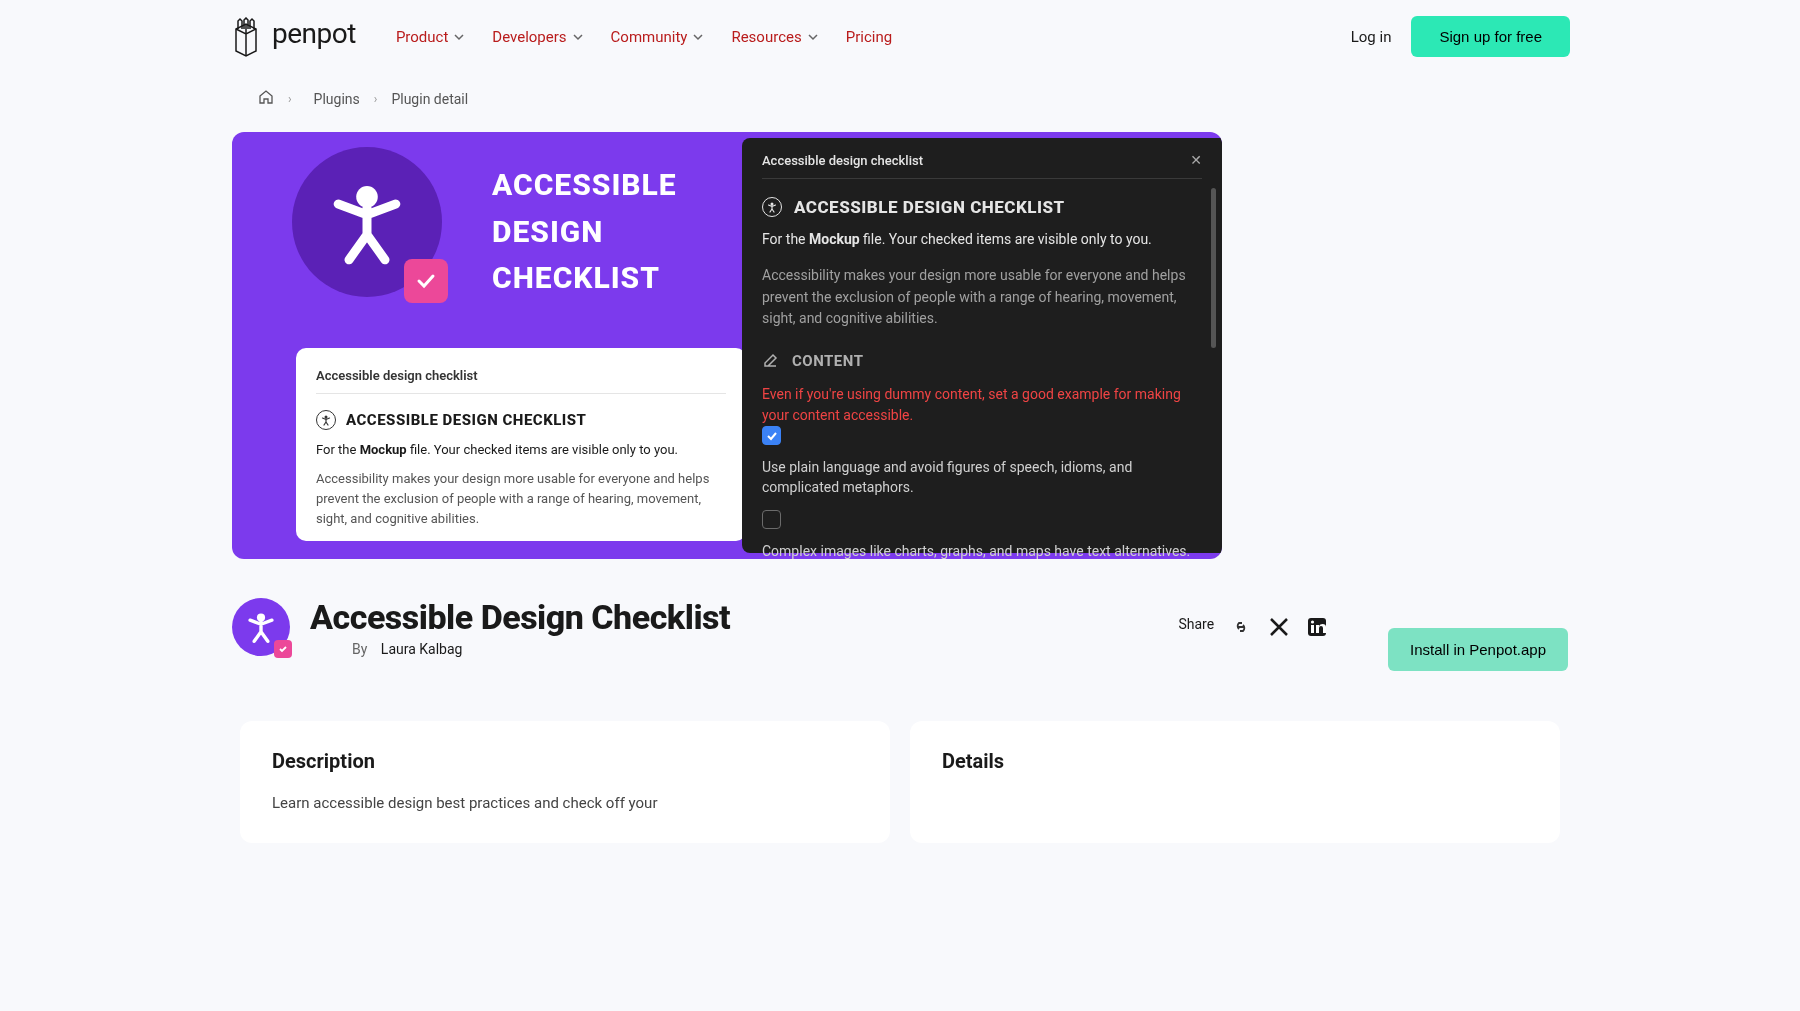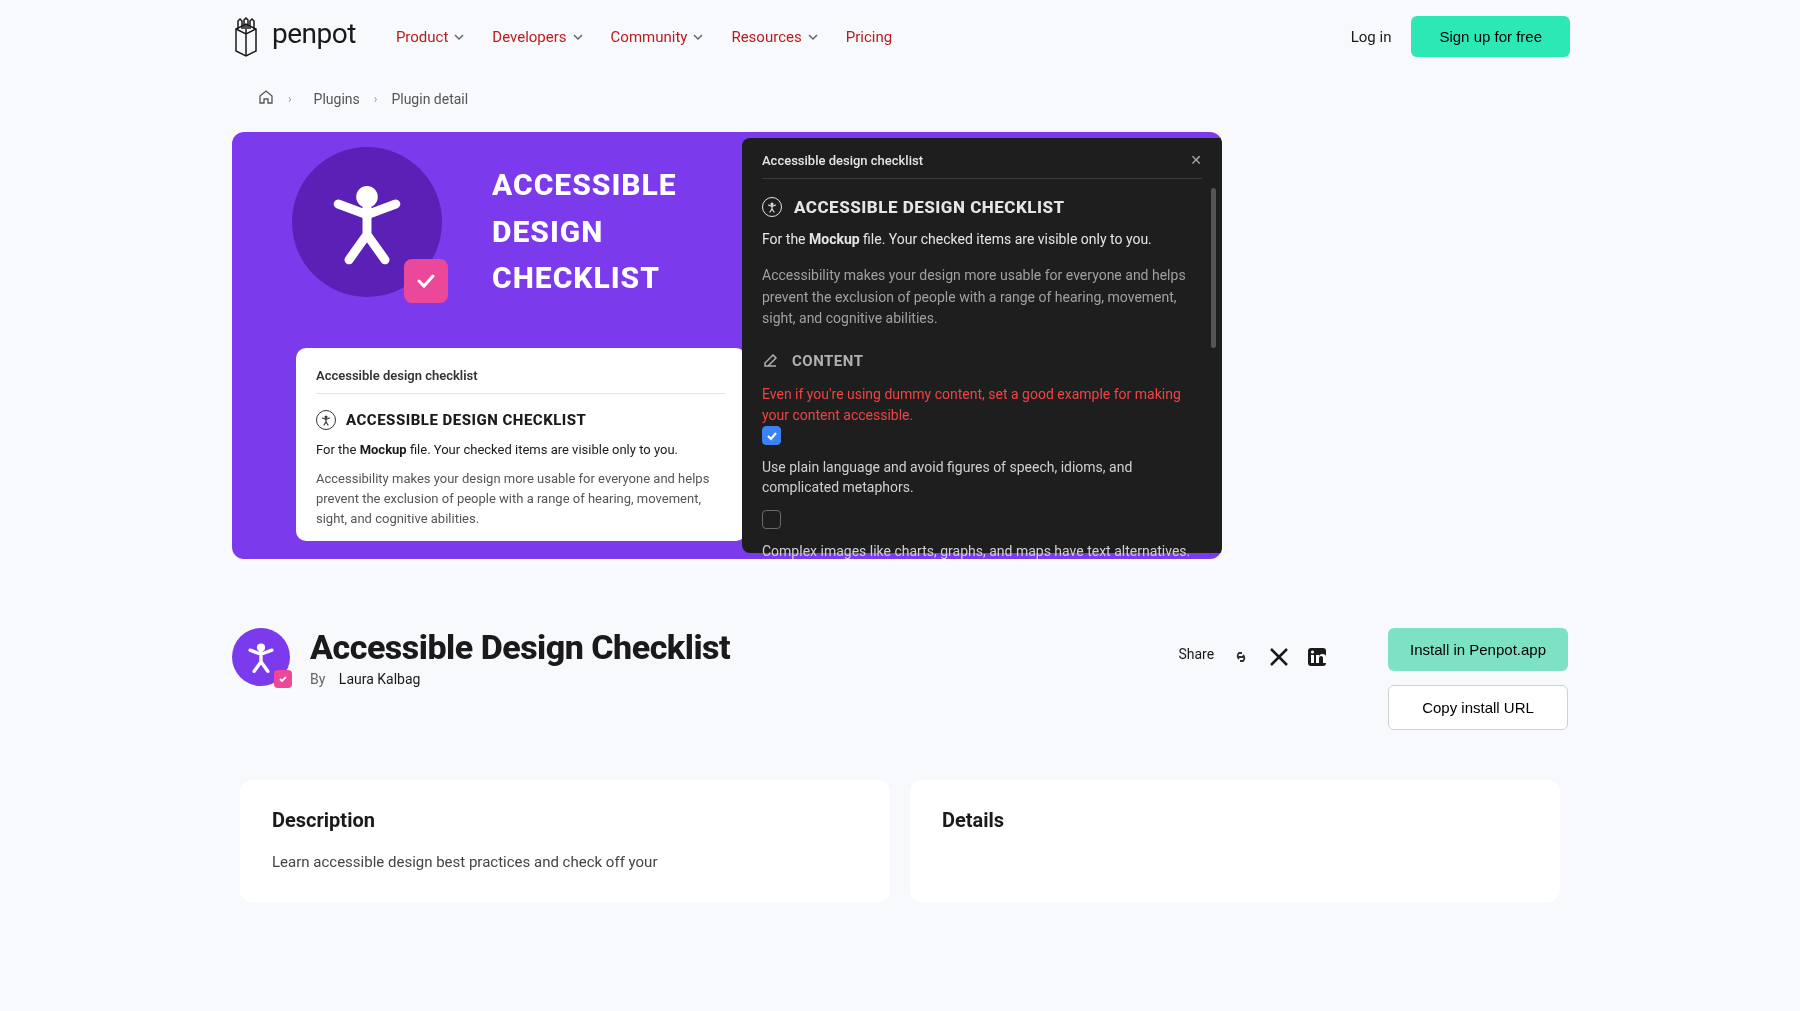--- a/index.html
+++ b/index.html
@@ -239,21 +239,21 @@
       width: 18px;
       height: 18px;
       background: #ec4899;
       border-radius: 4px;
       display: flex;
       align-items: center;
       justify-content: center;
     }
     .plugin-title-block { flex: 0 0 auto; }
     .plugin-title { font-size: 34px; font-weight: 800; letter-spacing: -0.5px; }
-    .plugin-by { font-size: 14px; margin-top: 4px; }
+    .plugin-by { font-size: 14px; margin-top: 4px; margin-left: 42px; }
     .plugin-by .by-label { color: #666; margin-right: 10px; }
     .share-block {
       margin-left: auto;
       display: flex;
       gap: 16px;
     }
     .share-label { font-size: 14px; }
     .share-icn {
       width: 22px; height: 22px;
       cursor: pointer;
@@ -473,21 +473,20 @@
       <svg width="22" height="22" viewBox="0 0 22 22">
           <rect x="2" y="2" width="18" height="18" rx="3" fill="#1a1a1a"></rect>
           <rect x="5" y="9" width="3" height="8" fill="white"></rect>
           <circle cx="6.5" cy="6" r="1.6" fill="white"></circle>
           <path d="M10 9 L10 17 L13 17 L13 12 Q13 10 15 10 Q17 10 17 12 L17 17 L20 17 L20 11 Q20 8 16.5 8 Q14 8 13 10 L13 9 Z" fill="white"></path>
         </svg>
     </span>
   </div>
   <div class="action-col">
     <button class="install-btn">Install in Penpot.app</button>
-    <button class="copy-btn">Copy install URL</button>
   </div>
 </div>
 
 <div class="content-row">
   <div class="panel">
     <div class="panel-title">Description</div>
     <div class="panel-body">Learn accessible design best practices and check off your</div>
   </div>
   <div class="panel">
     <div class="panel-title">Details</div>

